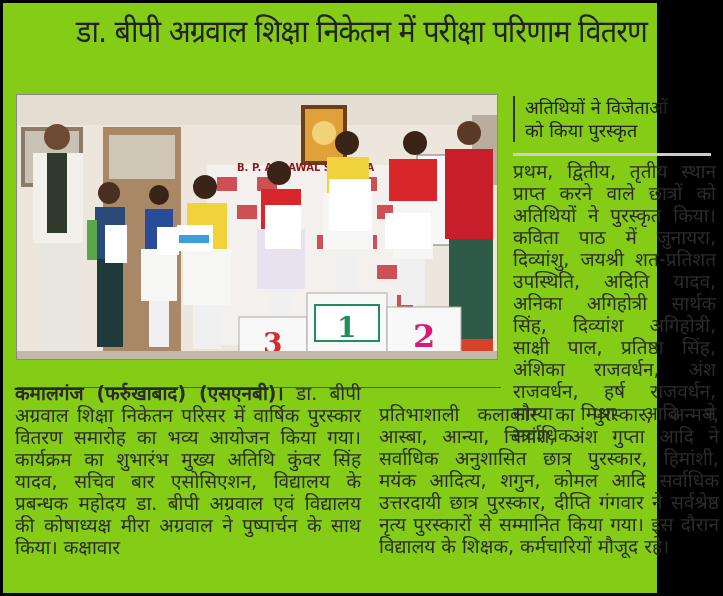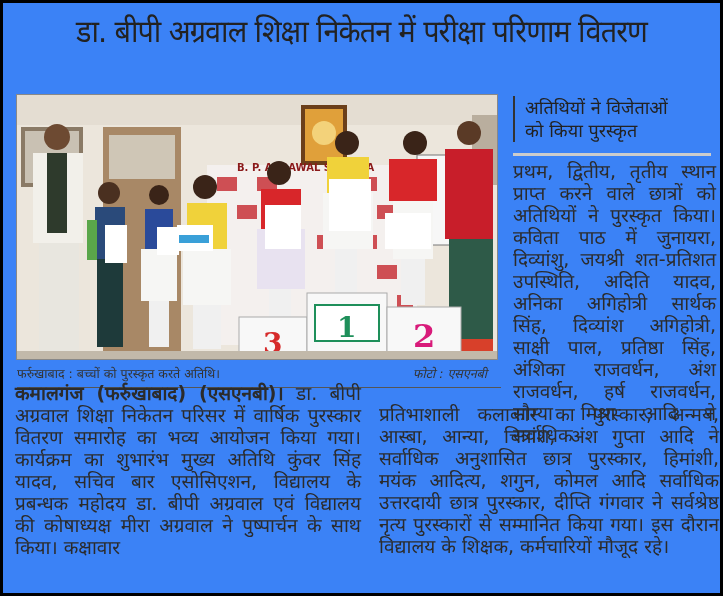--- a/index.html
+++ b/index.html
@@ -1,21 +1,21 @@
 <!DOCTYPE html>
 <html><head>
 <meta charset="utf-8">
 <style>
   html, body { margin:0; padding:0; }
   body {
     width:723px; height:596px; background:#000; position:relative; overflow:hidden;
     font-family:"DejaVu Sans", sans-serif; color:#2a2a2a;
   }
   .page {
-    position:absolute; left:3px; top:3px; width:717px; height:590px; background:#3b82f6;
+    position:absolute; left:3px; top:3px; width:654px; height:590px; background:#84cc16;
   }
   .headline {
     position:absolute; left:0; top:6px; width:717px; text-align:center;
     font-family:"DejaVu Sans", sans-serif; font-size:31px; font-weight:normal;
     letter-spacing:-1px; color:#222; transform:scaleX(0.93); transform-origin:center;
     white-space:nowrap;
   }
   .photo {
     position:absolute; left:13px; top:91px; width:480px; height:264px;
     border:1px solid #888; overflow:hidden; background:#efe9df;
@@ -144,24 +144,20 @@
       <rect x="298" y="210" width="64" height="36" fill="#ffffff" stroke="#1e8f5a" stroke-width="2"></rect>
       <rect x="370" y="212" width="74" height="50" fill="#f8f8f8" stroke="#aaa"></rect>
       <text x="246" y="258" font-family="DejaVu Serif, serif" font-size="28" font-weight="bold" fill="#d62b2b">3</text>
       <text x="320" y="242" font-family="DejaVu Serif, serif" font-size="28" font-weight="bold" fill="#1e8f5a">1</text>
       <text x="396" y="252" font-family="DejaVu Serif, serif" font-size="32" font-weight="bold" fill="#d81b7a">2</text>
 
       <rect x="0" y="256" width="480" height="8" fill="#c2b9aa"></rect>
     </svg>
   </div>
 
-  <div class="caption">
-    <span>फर्रुखाबाद : बच्चों को पुरस्कृत करते अतिथि।</span>
-    <span class="credit">फोटो : एसएनबी</span>
-  </div>
   <div class="caption-rule"></div>
 
   <div class="sidehead">
     <div>अतिथियों ने विजेताओं</div>
     <div>को किया पुरस्कृत</div>
   </div>
   <div class="sidehead-rule"></div>
 
   <div class="col col-right-top">
     <p>प्रथम, द्वितीय, तृतीय स्थान प्राप्त करने वाले छात्रों को अतिथियों ने पुरस्कृत किया। कविता पाठ में जुनायरा, दिव्यांशु, जयश्री शत-प्रतिशत उपस्थिति, अदिति यादव, अनिका अगिहोत्री सार्थक सिंह, दिव्यांश अगिहोत्री, साक्षी पाल, प्रतिष्ठा सिंह, अंशिका राजवर्धन, अंश राजवर्धन, हर्ष राजवर्धन, सौम्या मिश्रा आदि ने सर्वाधिक</p>

